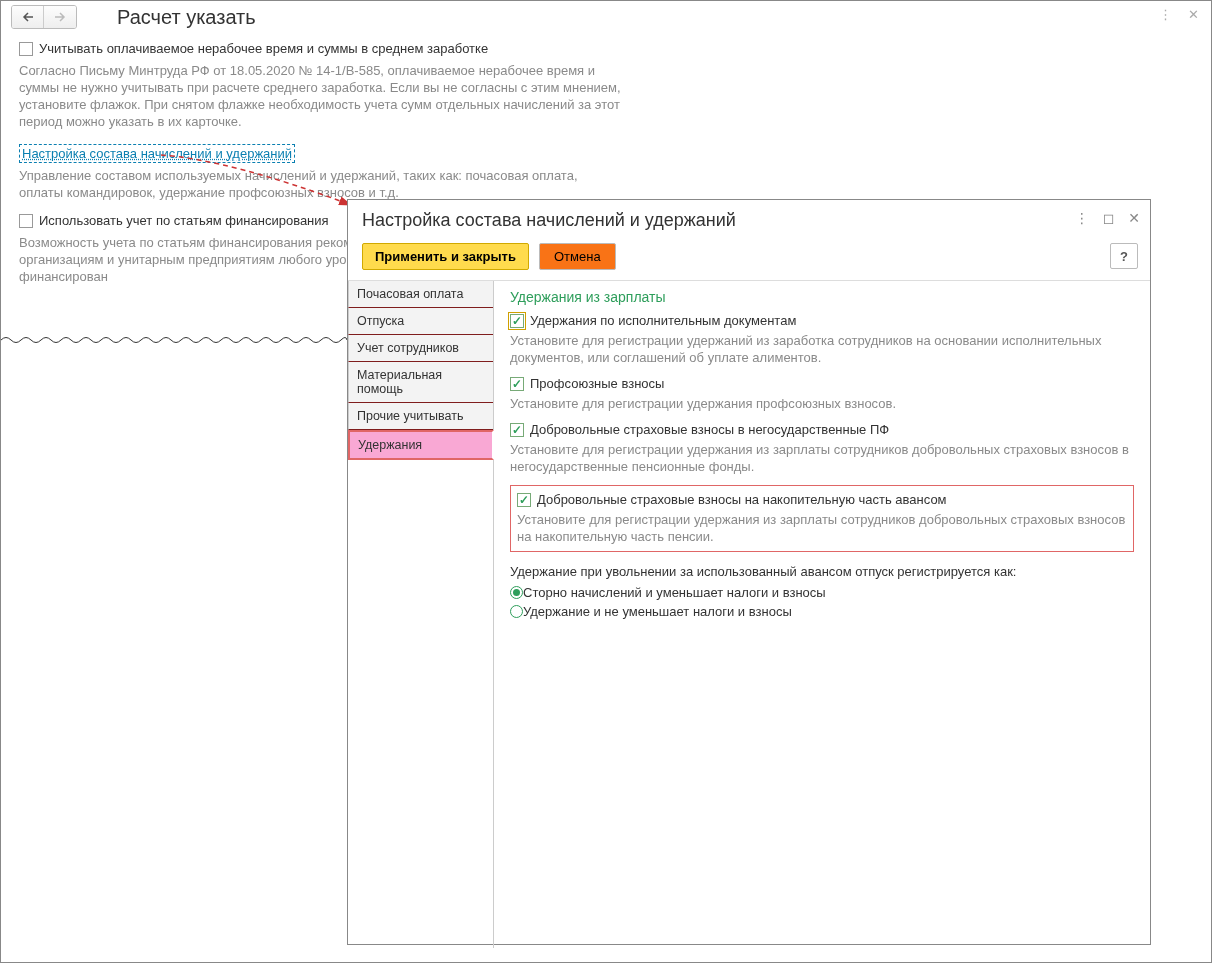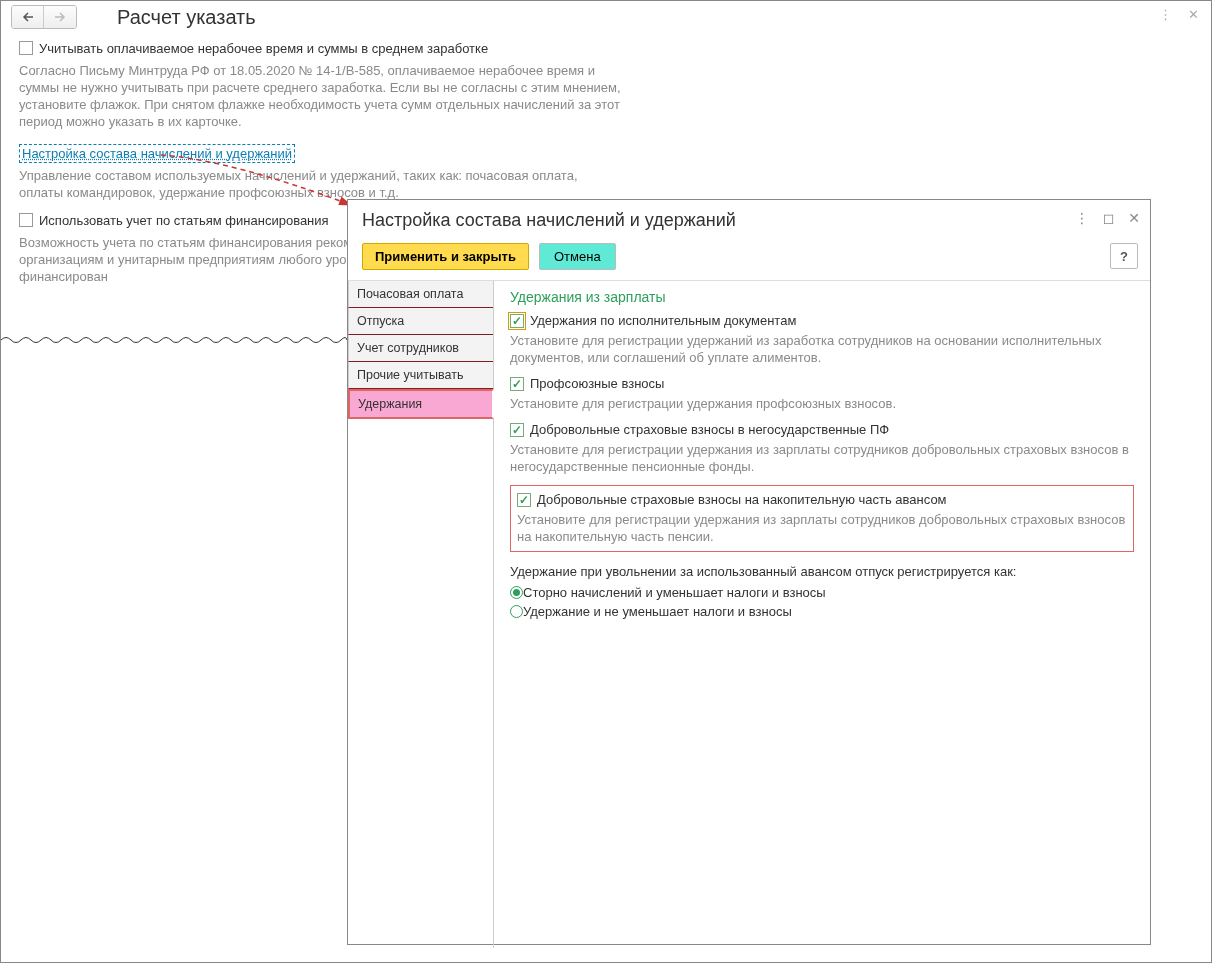--- a/index.html
+++ b/index.html
@@ -37,21 +37,21 @@
   .top-right {
     position: absolute; right: 12px; top: 6px;
     display: flex; gap: 16px; align-items: center; color: #aaa;
   }
   .top-right span { cursor: pointer; }
 
   .content {
     padding: 4px 18px 0 18px;
   }
   .chk-row {
-    display: flex; align-items: flex-start; gap: 6px; margin: 4px 0 6px 0;
+    display: flex; align-items: flex-end; gap: 6px; margin: 4px 0 6px 0;
   }
   .chk {
     width: 14px; height: 14px; border: 1px solid #999; background: #fff; flex: 0 0 auto;
   }
   .gray { color: #8a8a8a; line-height: 17px; max-width: 610px; }
   .gray2 { color: #8a8a8a; line-height: 17px; max-width: 600px; margin-top: 2px;}
   .link {
     display: inline-block;
     color: #0a7fb1; text-decoration: underline dotted;
     border: 1px dashed #0a7fb1; padding: 1px 2px;
@@ -98,21 +98,21 @@
     background: #ffdb4d;
     border: 1px solid #d1a900;
     padding: 5px 12px;
     font-weight: bold;
     cursor: pointer;
     border-radius: 2px;
     font-size: 13px;
     text-align: center;
   }
   .btn-secondary {
-    background: #5eead4;
+    background: #f97316;
     border: 1px solid #bbb;
     padding: 5px 14px;
     cursor: pointer;
     border-radius: 2px;
     font-size: 13px;
   }
   .help-btn {
     position: absolute; right: 12px; top: 10px;
     width: 28px; height: 26px;
     border: 1px solid #bbb; border-radius: 2px;
@@ -234,20 +234,21 @@
   <div class="dlg-toolbar">
     <button class="btn-primary">Применить и закрыть</button>
     <button class="btn-secondary">Отмена</button>
     <div class="help-btn">?</div>
   </div>
   <div class="dlg-body">
     <div class="tabs">
       <div class="tab">Почасовая оплата</div>
       <div class="tab">Отпуска</div>
       <div class="tab">Учет сотрудников</div>
+      <div class="tab">Материальная помощь</div>
       <div class="tab">Прочие учитывать</div>
       <div class="tab selected">Удержания</div>
     </div>
     <div class="pane">
       <div class="pane-title">Удержания из зарплаты</div>
 
       <div class="opt-block">
         <div class="opt-row">
           <div class="chk2 chk-highlight">✓</div>
           <span class="opt-label">Удержания по исполнительным документам</span>

